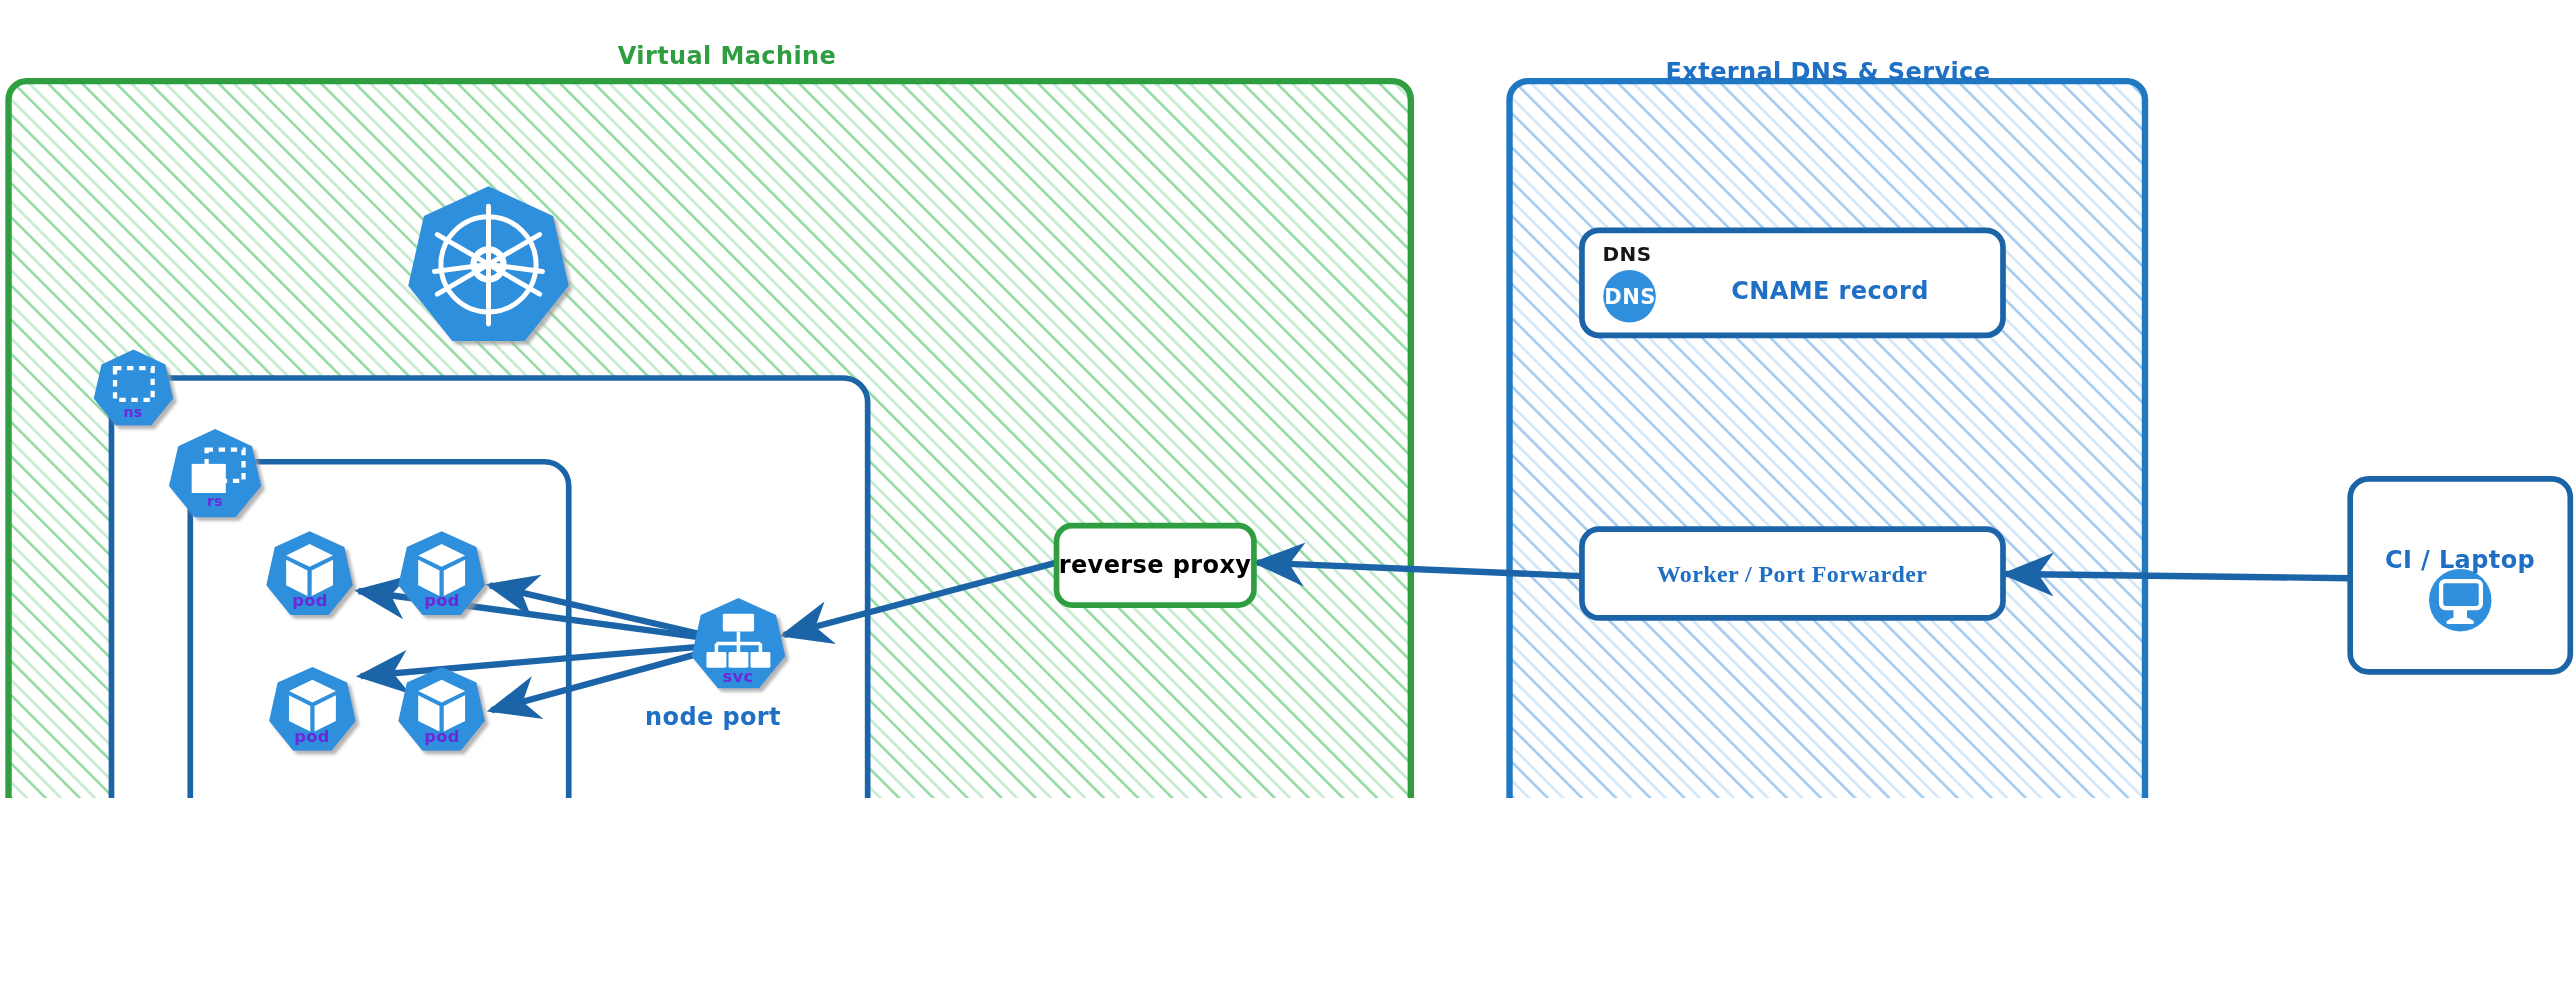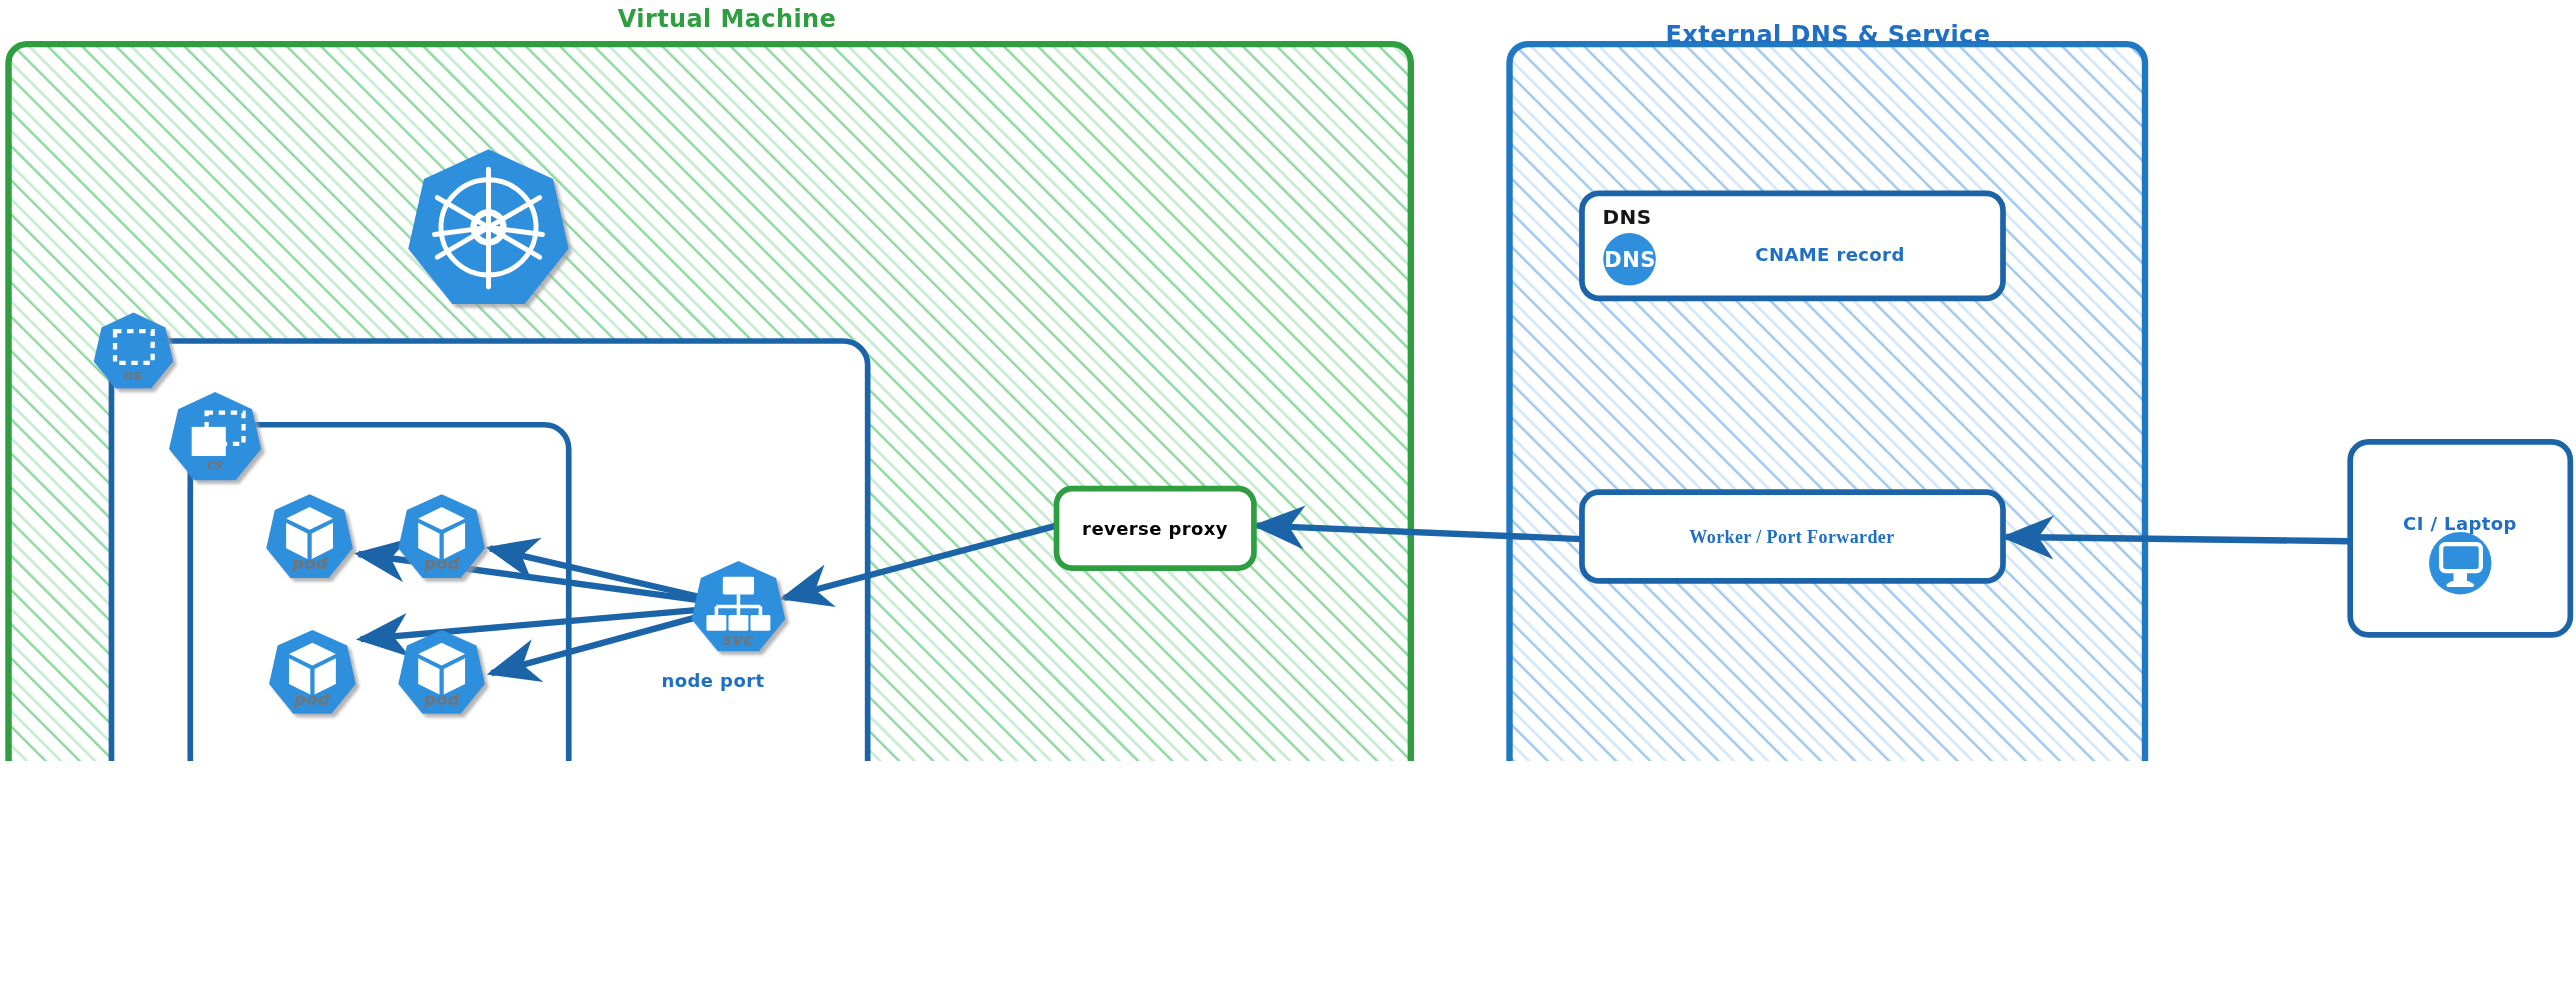--- a/index.html
+++ b/index.html
@@ -9,20 +9,21 @@
   }
   body {
     font-family: "DejaVu Sans", sans-serif;
   }
   #canvas {
     position: relative;
     width: 2576px;
     height: 761px;
     background: #ffffff;
     overflow: hidden;
+    margin-top: 37px;
   }
   .layer {
     position: absolute;
     inset: 0;
     width: 2576px;
     height: 983px;
   }
   .hand {
     font-family: "DejaVu Sans", sans-serif;
     font-weight: 600;
@@ -34,36 +35,35 @@
     white-space: nowrap;
     transform: translateX(-50%);
   }
   .zone-title.green { color: #2f9e41; }
   .zone-title.blue  { color: #1f6fc4; }
 
   .node-label {
     position: absolute;
     white-space: nowrap;
     transform: translate(-50%, -50%);
-    font-size: 18px;
+    font-size: 24px;
   }
   .node-label.green { color: #000000; }
   .node-label.blue  { color: #1f6fc4; }
   .node-label.black { color: #16161a; }
   .node-label.small { font-size: 20px; }
 
   .k8s-caption {
     position: absolute;
     transform: translate(-50%, -50%);
-    color: #737373;
+    color: #6d28d9;
     font-size: 16.3px;
     font-weight: 700;
     letter-spacing: 0.4px;
     pointer-events: none;
-    font-style: italic;
   }
   .k8s-caption.tiny { font-size: 14px; }
 
   .dns-chip-text {
     position: absolute;
     transform: translate(-50%, -50%);
     color: #ffffff;
     font-size: 21px;
     font-weight: 700;
     letter-spacing: 0.4px;

